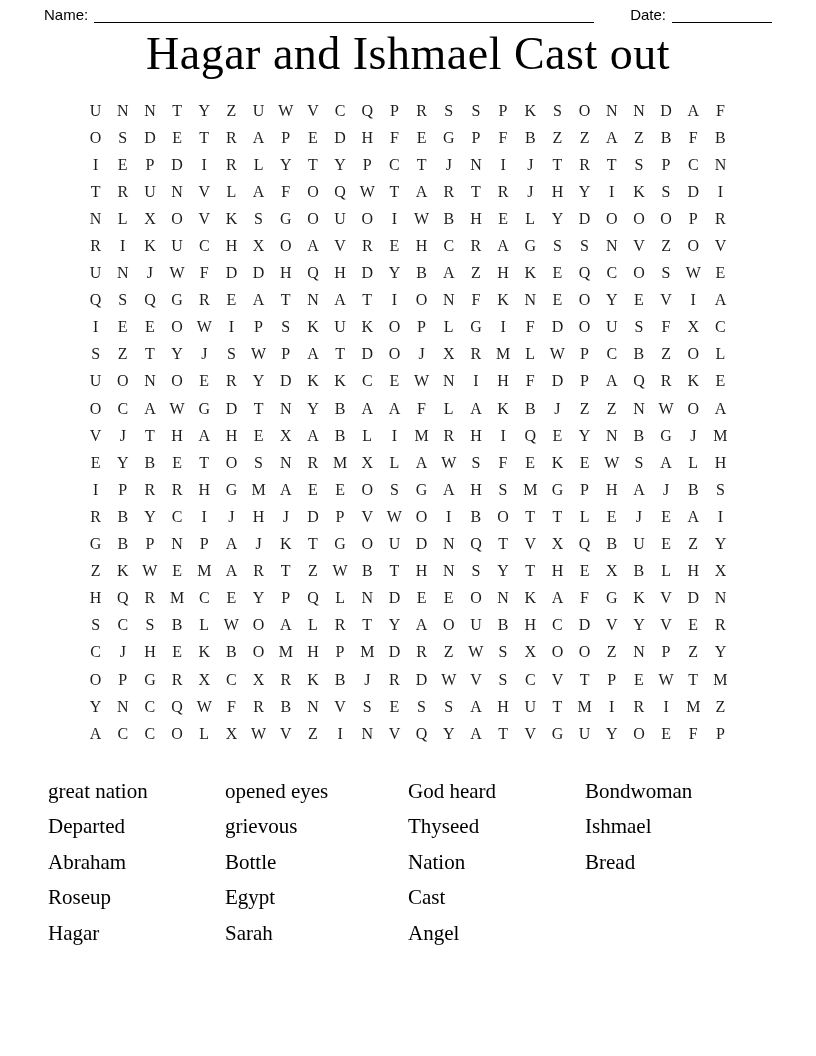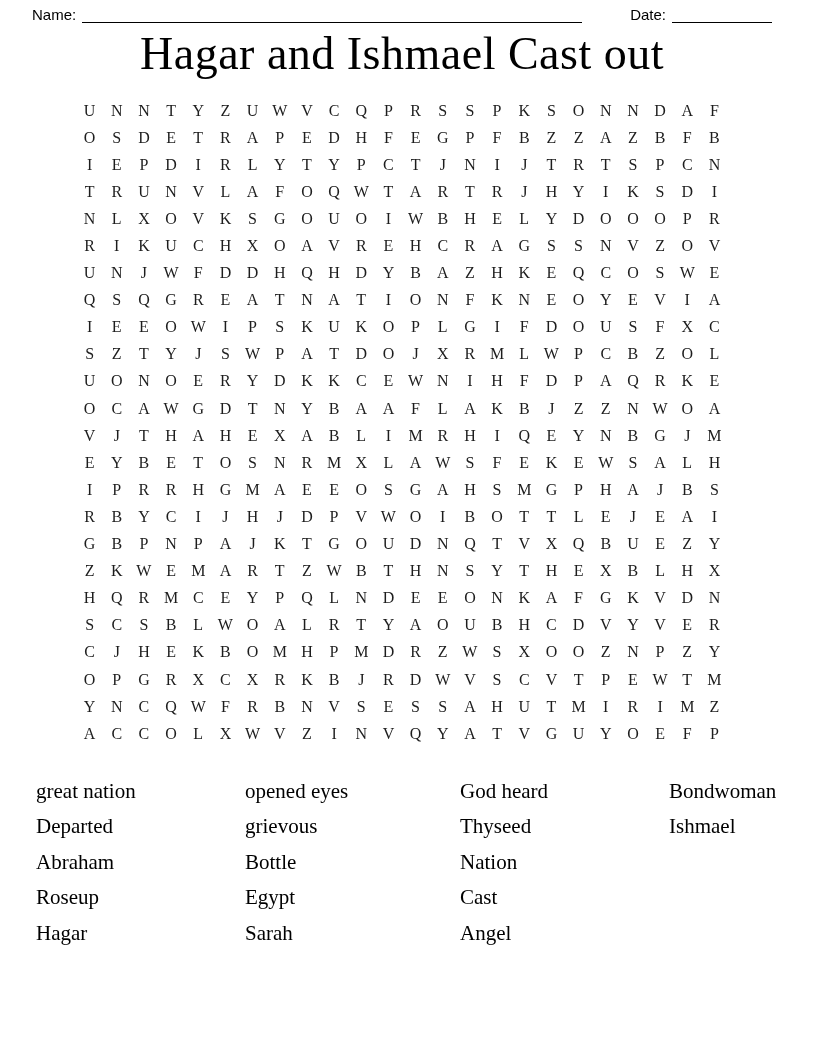--- a/index.html
+++ b/index.html
@@ -5,21 +5,21 @@
   * { margin: 0; padding: 0; box-sizing: border-box; }
   html, body { background: #ffffff; }
   body {
     width: 816px;
     height: 1056px;
     font-family: "Liberation Sans", sans-serif;
     color: #000;
     overflow: hidden;
     position: relative;
   }
-  .page { padding: 6px 44px 0 32px; }
+  .page { padding: 6px 44px 0 44px; }
 
   
   .header-row {
     display: flex;
     align-items: flex-end;
     font-size: 15px;
     line-height: 1.1;
   }
   .hdr-label { white-space: nowrap; padding-right: 6px; }
   .write-line {
@@ -57,21 +57,20 @@
     justify-content: center;
   }
 
   
   .word-list {
     margin: 26px 0 0 4px;
     display: grid;
     grid-template-columns: 177px 183px 177px auto;
     font-family: "Liberation Serif", serif;
     font-size: 21px;
-    gap: 32px;
   }
   .word-col { display: flex; flex-direction: column; }
   .word-item { height: 35.6px; display: flex; align-items: center; }
 </style>
 </head>
 <body>
 
 <div class="page">
 
   <div class="header-row">
@@ -681,16 +680,17 @@
       <div class="word-col">
         <div class="word-item">God heard</div>
         <div class="word-item">Thyseed</div>
         <div class="word-item">Nation</div>
         <div class="word-item">Cast</div>
         <div class="word-item">Angel</div>
       </div>
       <div class="word-col">
         <div class="word-item">Bondwoman</div>
         <div class="word-item">Ishmael</div>
+        <div class="word-item">Bread</div>
       </div>
     </div>
 
 </div>
 
 </body></html>

